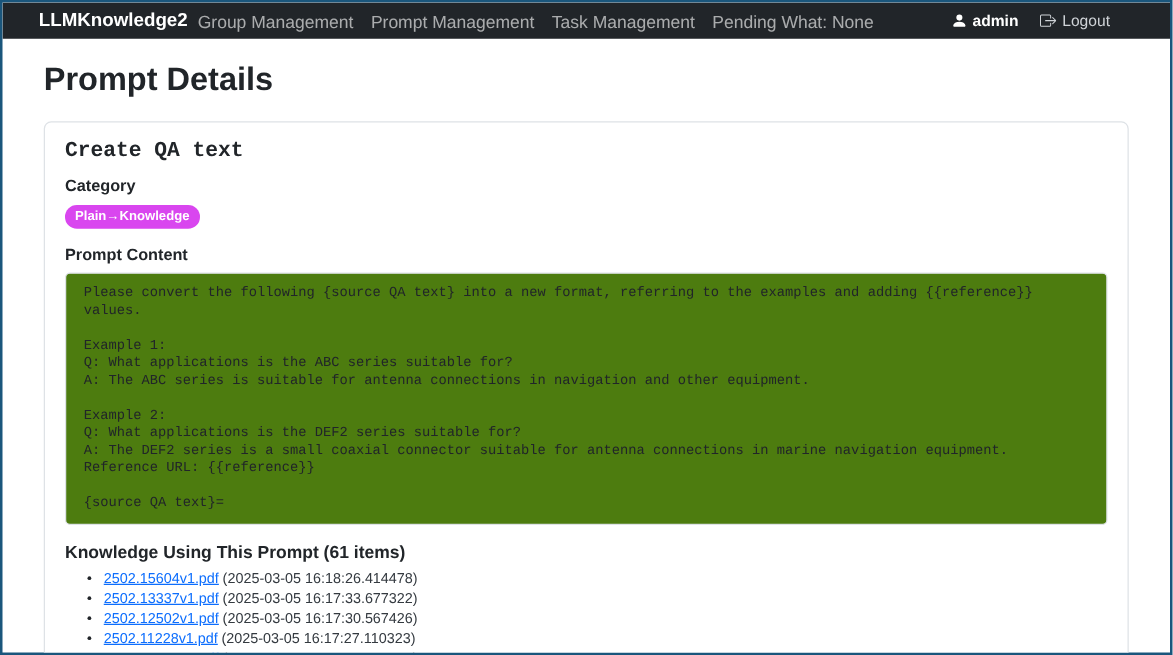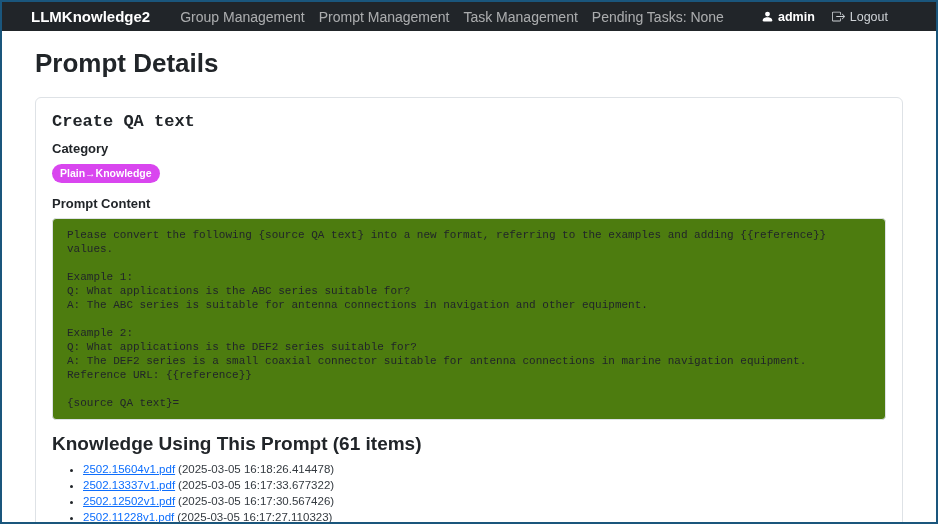--- a/index.html
+++ b/index.html
@@ -19,21 +19,21 @@
     background: #212529;
     height: 29px;
     display: flex;
     align-items: center;
     padding: 0 48px 0 29px;
   }
   .brand {
     color: #ffffff;
     font-size: 15px;
     font-weight: 700;
-    margin-right: 30px;
+    margin-right: 8px;
     text-decoration: none;
     cursor: pointer;
   }
   .nav-links { display: flex; align-items: center; gap: 14px; }
   .nav-link {
     color: rgba(255,255,255,0.62);
     font-size: 14px;
     text-decoration: none;
     cursor: pointer;
     white-space: nowrap;
@@ -90,21 +90,21 @@
     border-radius: 4px;
     padding: 9px 14px;
     margin: 0 0 13px;
     font-family: "Liberation Mono", "DejaVu Sans Mono", monospace;
     font-size: 11px;
     line-height: 14px;
     color: #212529;
     white-space: pre-wrap;
     overflow: hidden;
   }
-  .knowledge-heading { font-size: 19px; font-weight: 700; margin: 0 0 8px; }
+  .knowledge-heading { font-size: 14px; font-weight: 700; margin: 0 0 8px; }
   .knowledge-list {
     margin: 0;
     padding-left: 31px;
     font-size: 11.5px;
     line-height: 12px;
   }
   .knowledge-list li { margin-bottom: 4px; }
   .k-link {
     color: #0d6efd;
     text-decoration: underline;
@@ -115,21 +115,21 @@
 </style>
 </head>
 <body>
 
 <header class="navbar">
   <a class="brand">LLMKnowledge2</a>
   <nav class="nav-links">
     <a class="nav-link">Group Management</a>
     <a class="nav-link">Prompt Management</a>
     <a class="nav-link">Task Management</a>
-    <a class="nav-link">Pending Tasks: None</a>
+    <a class="nav-link">Pending What: None</a>
   </nav>
   <div class="nav-right">
     <span class="nav-user">
       <span class="icon">
         <svg width="13" height="13" viewBox="0 0 16 16" fill="#ffffff">
           <path d="M3 14s-1 0-1-1 1-4 6-4 6 3 6 4-1 1-1 1H3Zm5-6a3 3 0 1 0 0-6 3 3 0 0 0 0 6Z"></path>
         </svg>
       </span>
       <span>admin</span>
     </span>

